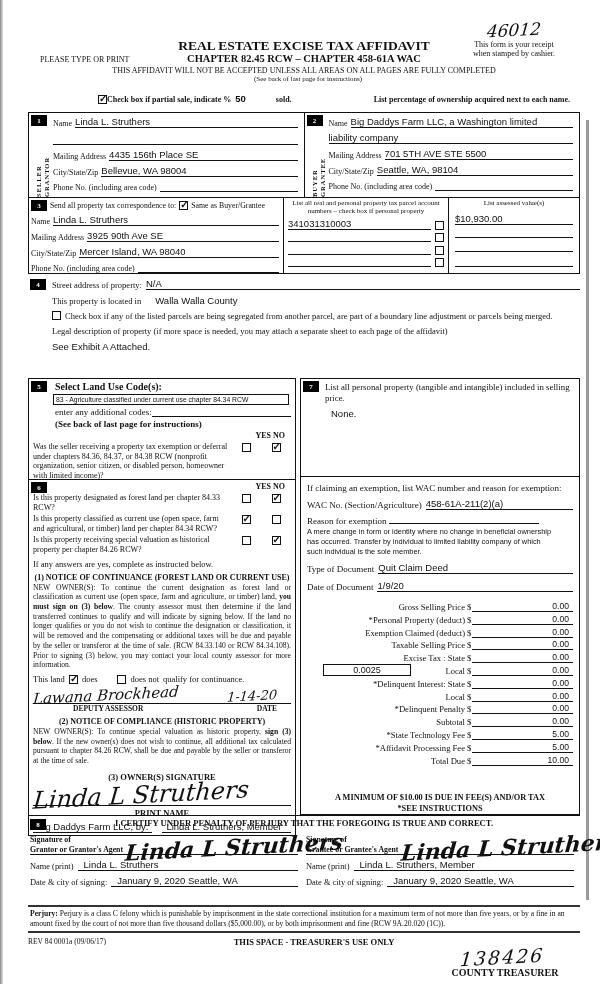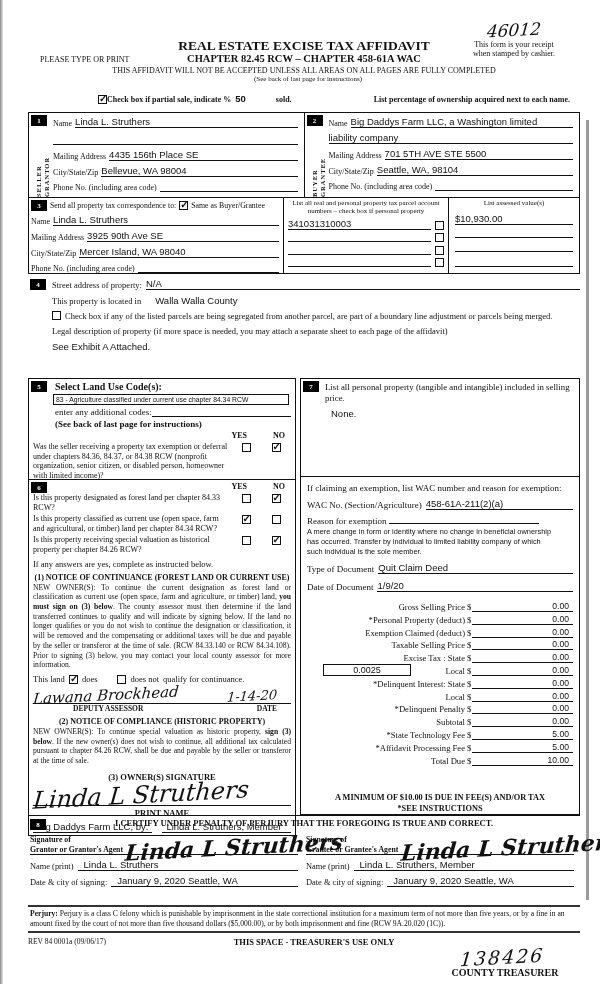--- a/index.html
+++ b/index.html
@@ -72,21 +72,21 @@
   .lcol { width:268px; display:flex; flex-direction:column; }
   .rcol { flex:1; border:1.5px solid #111; position:relative; display:flex; flex-direction:column; }
 
   .sec5 { border:1.5px solid #111; height:102px; padding:2px 4px; position:relative; }
   .sec5 .badge, .sec6 .badge { position:absolute; left:2px; top:2px; }
   .landuse-title { font-size:10px; font-weight:bold; padding-left:22px; }
   .code-box { border:1px solid #111; margin:2px 2px 2px 20px; font-family:"Liberation Sans",sans-serif; font-size:6.8px; padding:1px 2px; }
   .addl { padding-left:22px; font-size:9px; display:flex; align-items:flex-end; }
   .addl .u { flex:1; max-width:170px; }
   .instr { padding-left:22px; font-size:9px; font-weight:bold; margin-top:2px; }
-  .yn-head { display:flex; justify-content:flex-end; gap:26px; font-size:8px; font-weight:bold; padding-right:6px; margin-top:2px; }
+  .yn-head { display:flex; justify-content:flex-end; gap:2px; font-size:8px; font-weight:bold; padding-right:6px; margin-top:2px; }
   .q { display:flex; margin-top:2px; font-size:8px; }
   .q .qt { flex:1; line-height:1.2; }
   .q .ynb { width:30px; display:flex; justify-content:center; align-items:flex-start; padding-top:1px; }
 
   .sec6 { border:1.5px solid #111; border-top:none; flex:1; padding:2px 4px; position:relative; }
   .sec6 .yn-head { margin-top:0; }
   .note-title { text-align:center; font-size:8px; font-weight:bold; margin-top:4px; }
   .note-body { font-size:7.6px; line-height:1.28; text-align:justify; margin-top:1px; }
   .land-line { display:flex; align-items:center; gap:4px; font-size:8.5px; margin-top:4px; }
   .sig-row { display:flex; align-items:flex-end; border-bottom:1px solid #111; height:20px; }

